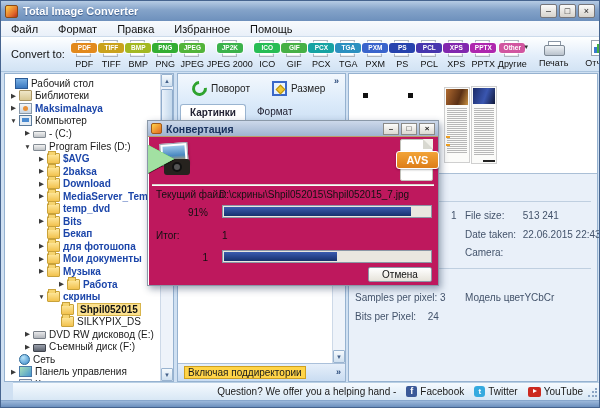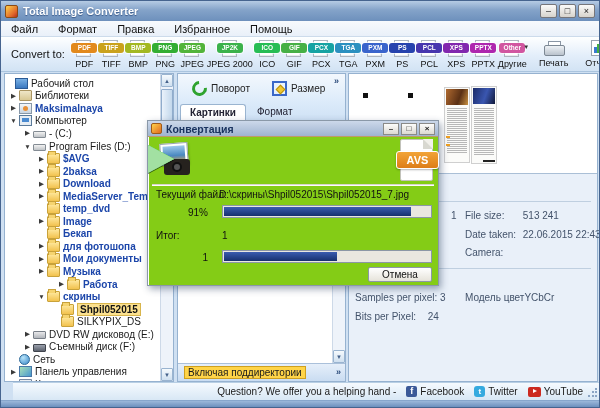--- a/index.html
+++ b/index.html
@@ -126,21 +126,21 @@
 .pv-mark{position:absolute;left:1px;width:4px;height:2px;background:#f0a020}
 .pv-bar{position:absolute;right:1px;bottom:1px;width:12px;height:2px;background:#222}
 .info-area{position:absolute;left:0;top:99px;right:0;bottom:0;background:#e9f0f9;border-top:1px solid #aabfd6;
   font-size:10px;color:#43536b}
 .info-sep{position:absolute;left:6px;right:6px;height:1px;background:#bfcfe0}
 .inf-row{height:18.6px;white-space:nowrap}
 .inf-label{display:inline-block;min-width:55px}
 .inf-label2{display:inline-block;min-width:70px}
 
 
-.dialog{position:absolute;left:146px;top:119px;width:292px;height:166px;background:#84cc16;
+.dialog{position:absolute;left:146px;top:119px;width:292px;height:166px;background:#be185d;
   border:1px solid #8a98a8;box-shadow:2px 3px 7px rgba(40,60,90,.45),inset 1px 1px 0 #fff;z-index:20}
 .dlg-title{height:16px;background:linear-gradient(#ccd8ea,#9fb4d0);border-bottom:1px solid #bf9a66;
   display:flex;align-items:center;padding:0 3px;font-size:10.5px;font-weight:bold;color:#1b3460}
 .dlg-ico{width:11px;height:11px;background:linear-gradient(135deg,#ffd24a,#e06820);border:1px solid #a05a18;border-radius:2px;margin-right:4px;flex:none}
 .dlg-title-text{flex:1}
 .dlg-btn{width:16px;height:12px;background:linear-gradient(#fcfcfb,#dcd9d2);border:1px solid #8a8a88;
   margin-left:2px;font-size:8px;line-height:10px;text-align:center;color:#222}
 .cam-ico{position:absolute;left:10px;top:22px;width:38px;height:36px}
 .cam-ico .photo{position:absolute;left:2px;top:0;width:28px;height:22px;background:#fff;border:1px solid #9aa4b0;
   transform:rotate(-4deg);box-shadow:1px 1px 2px rgba(0,0,0,.25)}
@@ -411,21 +411,21 @@
           <span class="tlabel">MediaServer_Temp</span>
         </div>
         <div class="trow blue" style="padding-left: 32px;">
           <span class="tarrow"></span>
           <span class="ticon ic-folder"></span>
           <span class="tlabel">temp_dvd</span>
         </div>
         <div class="trow blue" style="padding-left: 32px;">
           <span class="tarrow">▶</span>
           <span class="ticon ic-folder"></span>
-          <span class="tlabel">Image</span>
+          <span class="tlabel">Bits</span>
         </div>
         <div class="trow blue" style="padding-left: 32px;">
           <span class="tarrow"></span>
           <span class="ticon ic-folder"></span>
           <span class="tlabel">Бекап</span>
         </div>
         <div class="trow blue" style="padding-left: 32px;">
           <span class="tarrow">▶</span>
           <span class="ticon ic-folder"></span>
           <span class="tlabel">для фотошопа</span>

